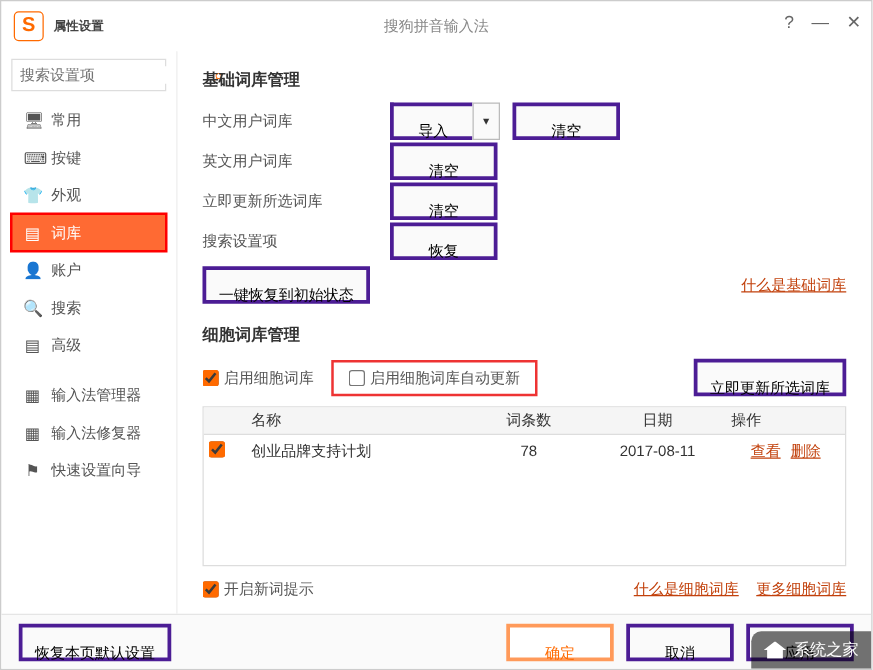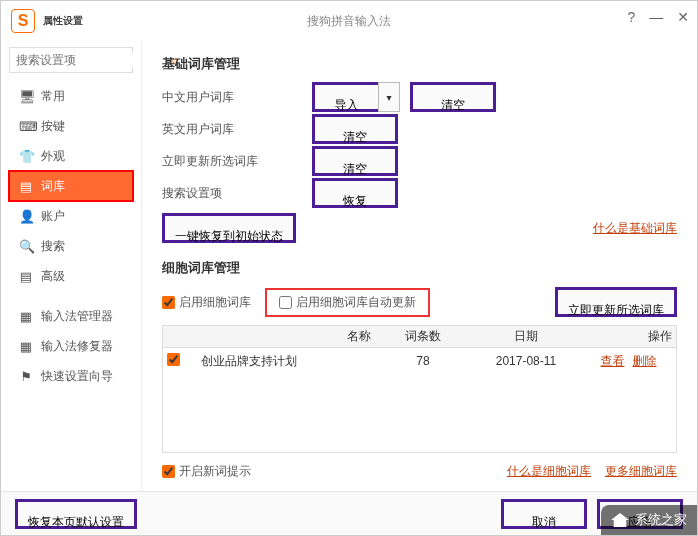--- a/index.html
+++ b/index.html
@@ -35,21 +35,21 @@
 
 .restore-row { display: flex; align-items: center; justify-content: space-between; margin: 6px 0 16px 0; }
 .chk { display: flex; align-items: center; gap: 4px; color: #555; }
 .chk input { accent-color: #ff6a00; }
 .highlight-box { border: 2px solid #e33; padding: 4px 12px; display: flex; align-items: flex-end; gap: 4px; }
 .cell-mgmt-row { display: flex; align-items: center; gap: 14px; margin-bottom: 8px; }
 
 .table-wrap { border: 1px solid #ddd; height: 128px; margin-bottom: 10px; }
 .thead { display: flex; background: #f5f5f5; border-bottom: 1px solid #ddd; height: 22px; align-items: center; text-align: center; }
 .thead div, .trow div { padding: 0 4px; }
-.c1 { width: 34px; } .c2 { width: 178px; text-align: left; } .c3 { width: 96px; text-align: center; } .c4 { width: 110px; text-align: center; } .c5 { flex: 1; text-align: right; }
+.c1 { width: 34px; } .c2 { width: 178px; text-align: left; } .c3 { width: 96px; text-align: center; } .c4 { width: 110px; text-align: center; } .c5 { flex: 1; text-align: left; }
 .trow { display: flex; height: 26px; align-items: center; }
 .trow .c5 { display: flex; gap: 8px; justify-content: center; }
 
 .footrow { display: flex; align-items: center; justify-content: space-between; }
 .footlinks { display: flex; gap: 14px; }
 
 .bottombar { position: absolute; bottom: 0; left: 0; right: 0; height: 44px; border-top: 1px solid #e5e5e5; display: flex; align-items: center; justify-content: space-between; padding: 0 14px; background: #fafafa; }
 .bottombar .right-btns { display: flex; gap: 10px; }
 
 .watermark { position: absolute; right: 0; bottom: 0; color: #fff; background: rgba(0,0,0,0.55); padding: 6px 10px; font-size: 13px; border-top-left-radius: 8px; display: flex; align-items: center; gap: 6px; }
@@ -161,21 +161,21 @@
           <span>启用细胞词库自动更新</span>
         </label>
       </div>
       <div style="flex:1"></div>
       <button class="btn" style="min-width:120px">立即更新所选词库</button>
     </div>
 
     <div class="table-wrap">
       <div class="thead">
         <div class="c1"></div>
-        <div class="c2" style="text-align:right">名称</div>
+        <div class="c2" style="text-align:left">名称</div>
         <div class="c3">词条数</div>
         <div class="c4">日期</div>
         <div class="c5">操作</div>
       </div>
       <div class="trow">
         <div class="c1"><input type="checkbox" checked="" style="accent-color: rgb(255, 106, 0);"></div>
         <div class="c2">创业品牌支持计划</div>
         <div class="c3">78</div>
         <div class="c4">2017-08-11</div>
         <div class="c5">
@@ -194,20 +194,21 @@
         <span class="link">什么是细胞词库</span>
         <span class="link">更多细胞词库</span>
       </div>
     </div>
   </div>
 </div>
 
 <div class="bottombar">
   <button class="btn" style="min-width:120px">恢复本页默认设置</button>
   <div class="right-btns">
+    <button class="btn" style="background:#fff;border-color:#ff9a5a;color:#ff6a00">确定</button>
     <button class="btn">取消</button>
     <button class="btn">应用</button>
   </div>
 </div>
 
 <div class="watermark">
   <div class="house"></div>
   <span>系统之家</span>
 </div>
 

